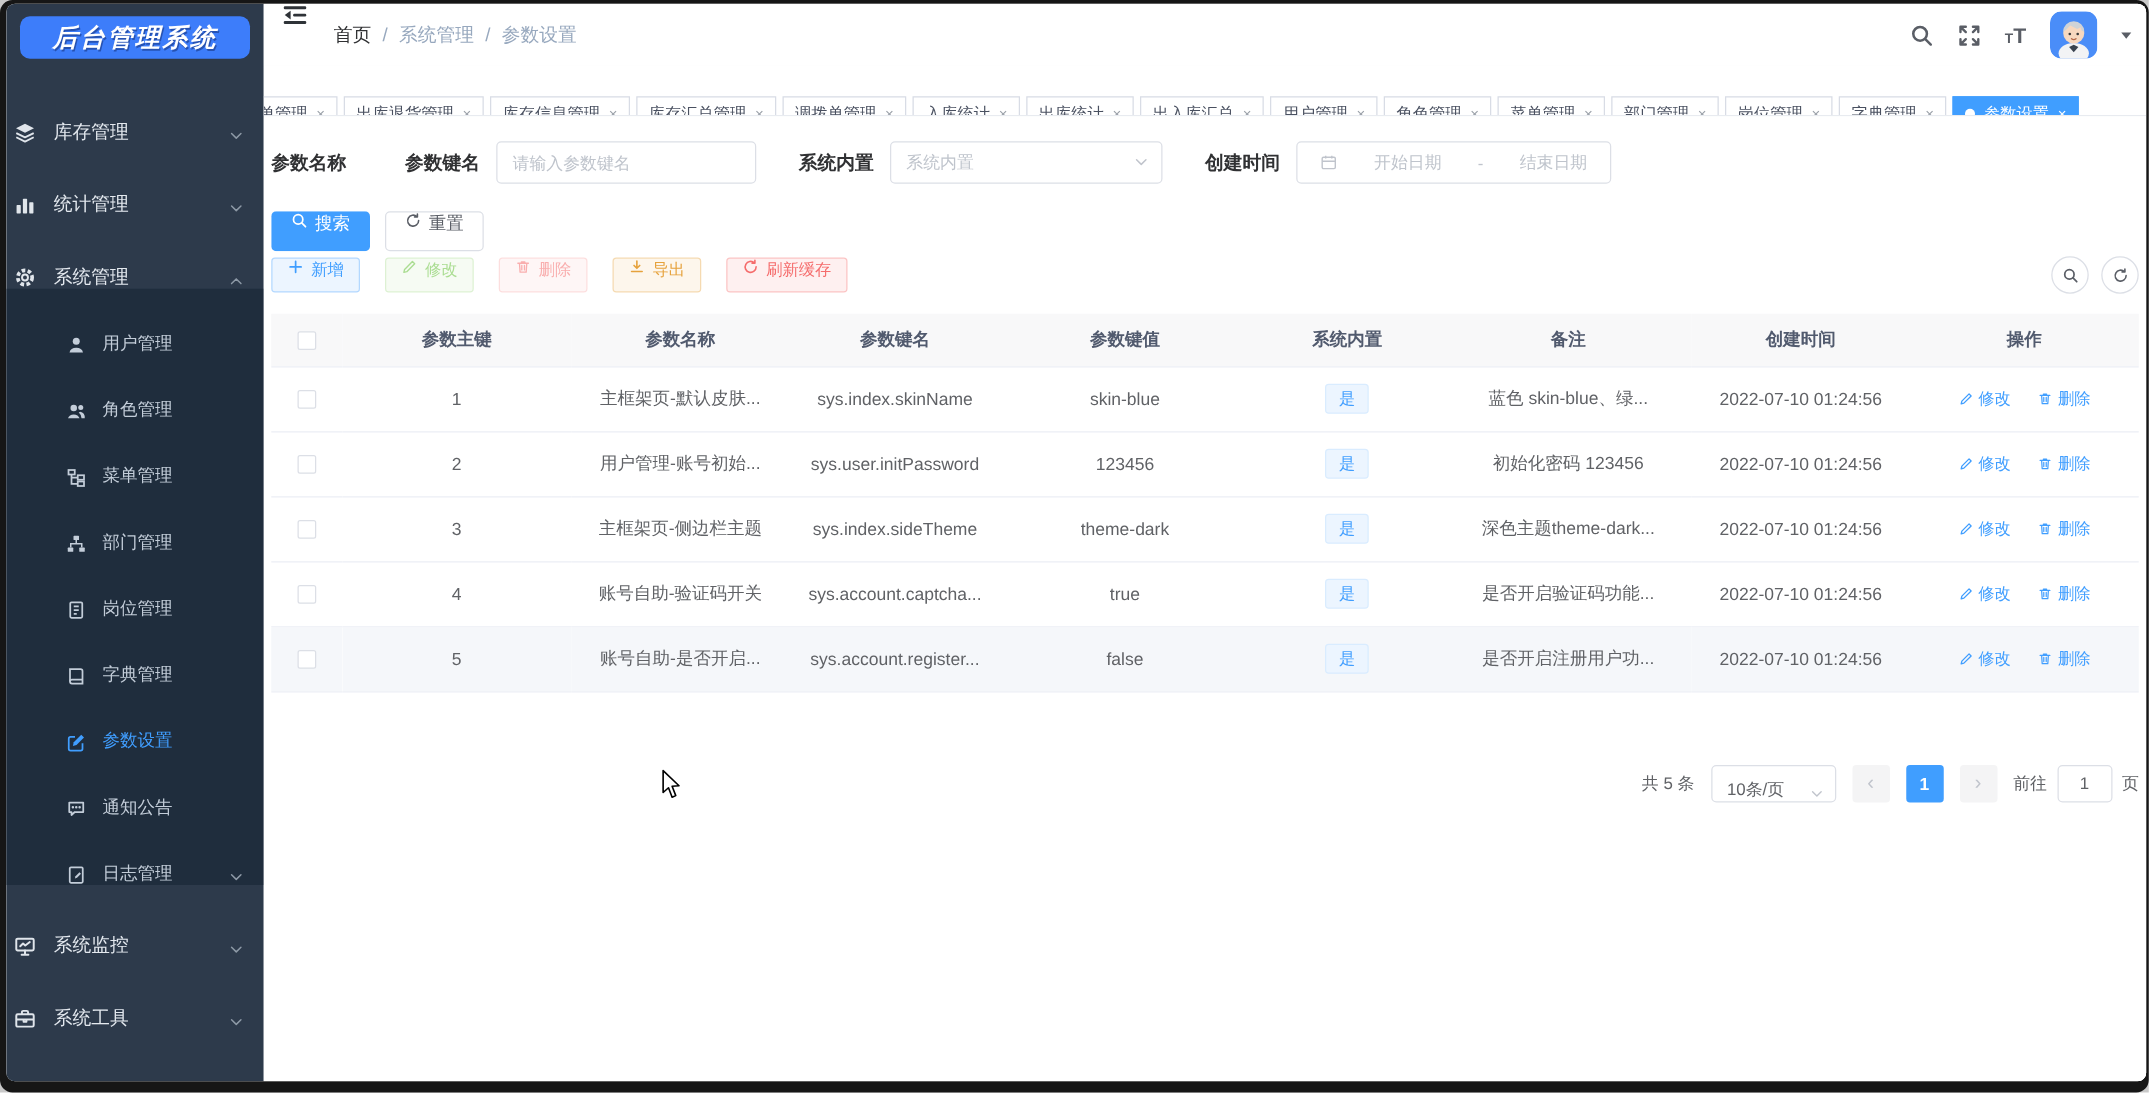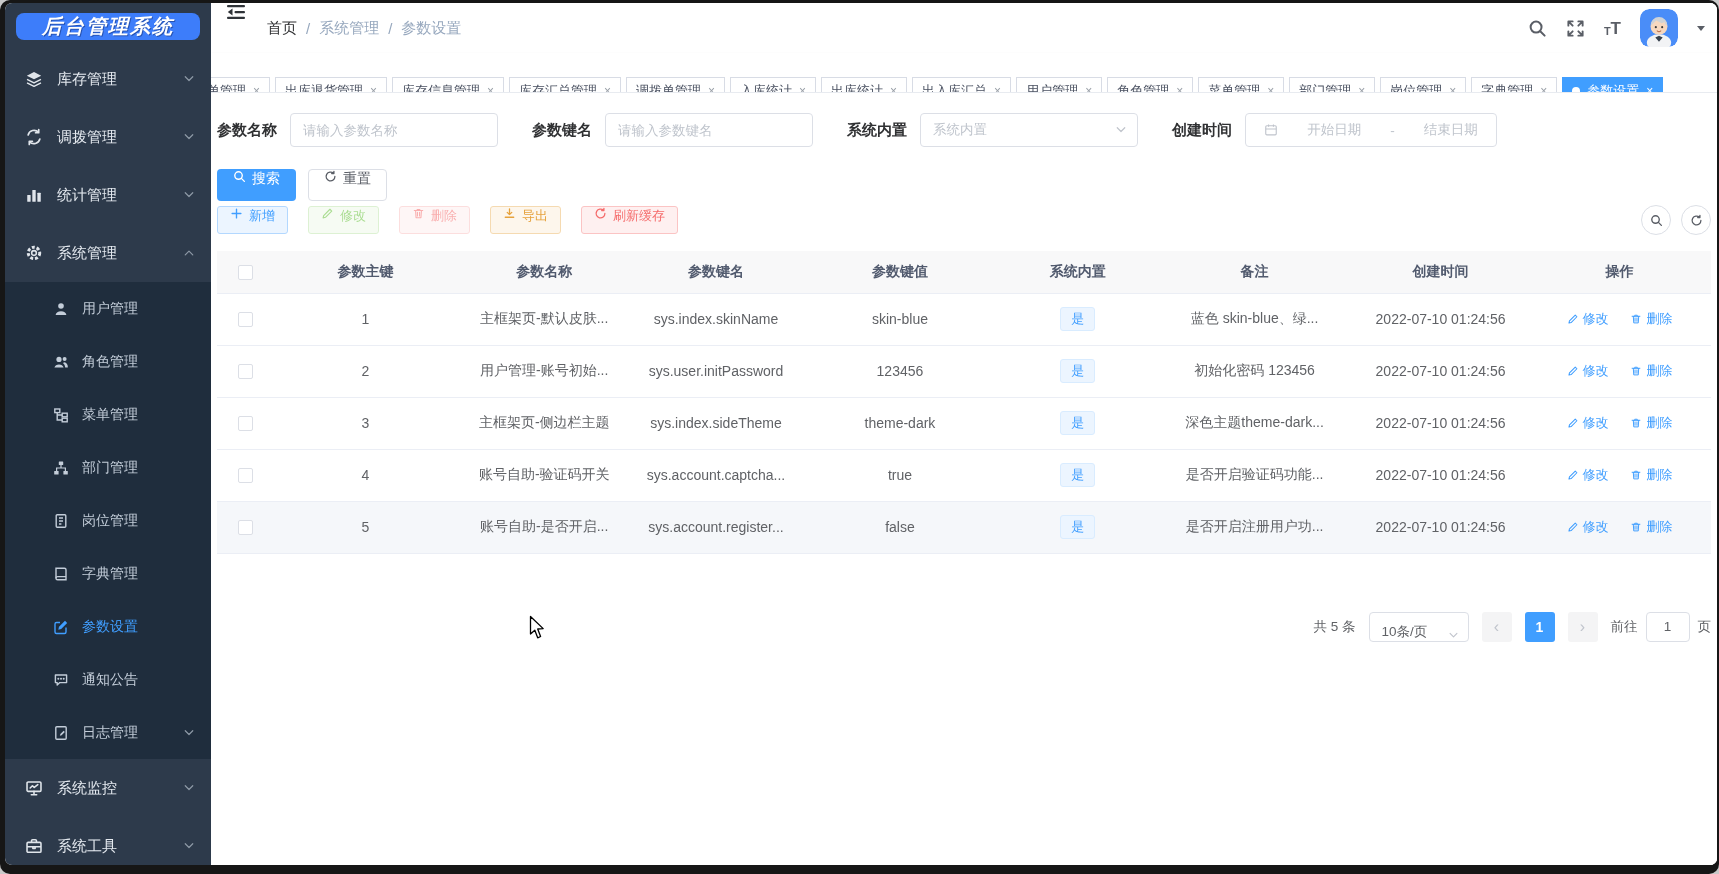--- a/index.html
+++ b/index.html
@@ -6,21 +6,21 @@
   html,body { width:1719px; height:874px; }
   body { font-family:"Liberation Sans","DejaVu Sans",sans-serif; background:#c9c9c9; overflow:hidden; }
   .frame { position:absolute; inset:0; background:#161616; border-radius:10px; padding:3px 2px 9px 5px; }
   .app { width:100%; height:100%; display:flex; background:#fff; border-radius:7px; overflow:hidden; position:relative; }
 
   
   .sidebar { width:206px; flex:0 0 206px; background:#2d3a4b; display:flex; flex-direction:column; overflow:hidden; }
   .logo { margin:10px 11px 0 11px; height:34px; background:#3d7dfa; border-radius:8px; display:flex; align-items:center; justify-content:center;
           color:#fff; font-weight:bold; font-size:20px; letter-spacing:2px; text-shadow:1px 1px 0 rgba(10,30,90,.45);font-style:italic; }
   .menu { margin-top:10px; }
-  .menu-item { height:58px; display:flex; align-items:center; padding:0 16px 0 20px; font-size:15px; color:#e4e9ef; cursor:pointer; }
+  .menu-item { height:58px; display:flex; align-items:flex-end; padding:0 16px 0 6px; font-size:15px; color:#e4e9ef; cursor:pointer; }
   .mi-icon { width:18px; height:18px; margin-right:14px; color:#e0e5eb; display:flex; align-items:center; justify-content:center; }
   .mi-icon svg { width:100%; height:100%; }
   .chev { margin-left:auto; width:12px; height:12px; color:#8d99a6; display:flex; }
   .submenu { background:#1f2d3d; }
   .submenu .menu-item { height:53px; padding-left:48px; font-size:14px; color:#c3cdd9; }
   .submenu .mi-icon { width:16px; height:16px; margin-right:13px; color:#c3cdd9; }
   .submenu .menu-item.active, .submenu .menu-item.active .mi-icon { color:#409eff; }
 
   
   .main { flex:1; display:flex; flex-direction:column; overflow:hidden; background:#fff; }
@@ -144,33 +144,20 @@
 
     <nav class="menu">
       <div class="menu-item">
         <span class="mi-icon">
               <svg viewBox="0 0 16 16">
                 <path d="M8 1.8 L14.4 5 8 8.2 1.6 5 Z" fill="currentColor"></path>
                 <path d="M1.8 8.4 L8 11.5 14.2 8.4 M1.8 11.4 L8 14.5 14.2 11.4" fill="none" stroke="currentColor" stroke-width="1.3" stroke-linejoin="round"></path>
               </svg>
             </span>
         <span>库存管理</span>
-        <span class="chev">
-              <svg viewBox="0 0 16 16">
-                <use href="#i-chev-down"></use>
-              </svg>
-            </span>
-      </div>
-      <div class="menu-item">
-        <span class="mi-icon">
-              <svg viewBox="0 0 16 16">
-                <path d="M2.8 6.2 a5.4 5.4 0 0 1 9.2-2.4 M12.2 1.4 v2.8 h-2.8 M13.2 9.8 a5.4 5.4 0 0 1-9.2 2.4 M3.8 14.6 v-2.8 h2.8" fill="none" stroke="currentColor" stroke-width="1.5" stroke-linecap="round" stroke-linejoin="round"></path>
-              </svg>
-            </span>
-        <span>调拨管理</span>
         <span class="chev">
               <svg viewBox="0 0 16 16">
                 <use href="#i-chev-down"></use>
               </svg>
             </span>
       </div>
       <div class="menu-item">
         <span class="mi-icon">
               <svg viewBox="0 0 16 16" fill="currentColor">
                 <rect x="2" y="8" width="3" height="6" rx=".5"></rect>
@@ -437,21 +424,20 @@
             <span>参数设置</span>
             <span class="x">×</span>
           </div>
     </div>
 
     <div class="content">
 
       <div class="filter-row">
         <div class="f-group">
           <span class="f-label">参数名称</span>
-          <input class="f-box" type="text" placeholder="请输入参数名称" style="">
         </div>
         <div class="f-group">
           <span class="f-label">参数键名</span>
           <input class="f-box" type="text" placeholder="请输入参数键名" style="">
         </div>
         <div class="f-group">
           <span class="f-label">系统内置</span>
           <div class="f-box f-select">
             <span>系统内置</span>
             <span class="sel-chev">

